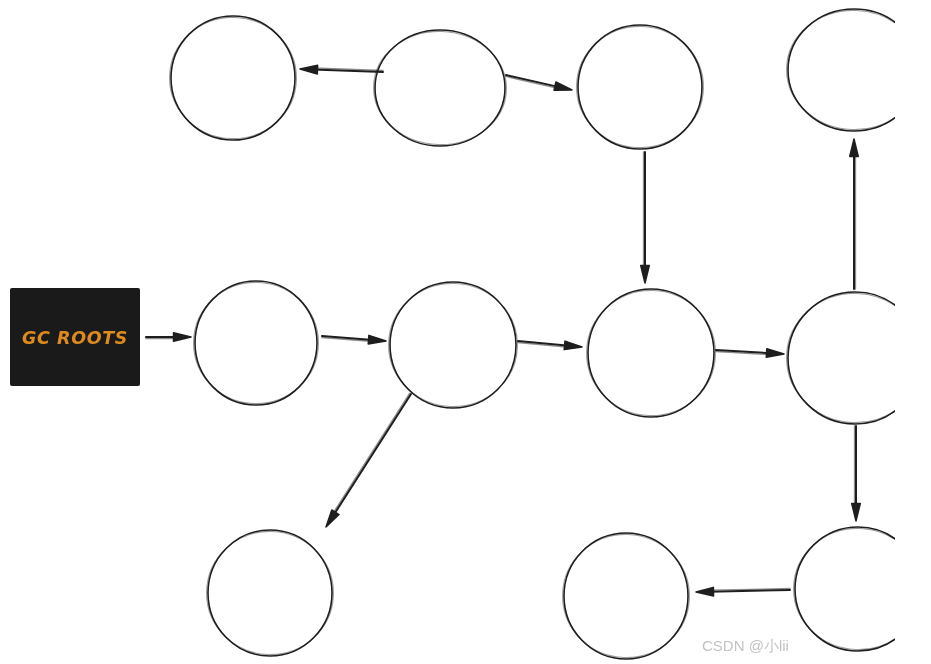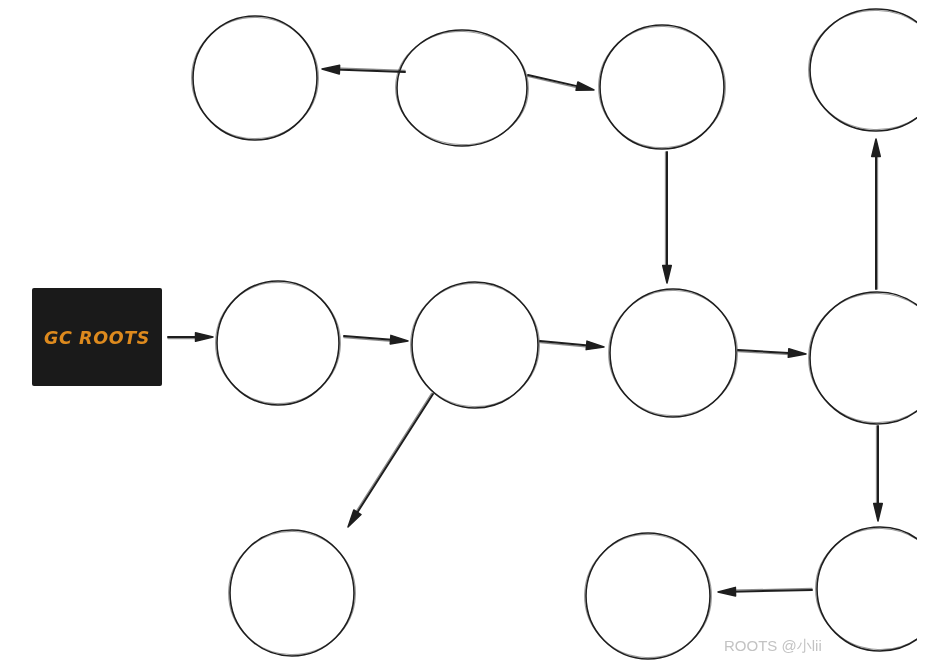--- a/index.html
+++ b/index.html
@@ -7,21 +7,20 @@
     padding: 0;
     background: #ffffff;
     font-family: "Liberation Sans", sans-serif;
   }
   .canvas {
     position: relative;
     width: 895px;
     height: 664px;
     background: #ffffff;
     overflow: hidden;
-    margin-left: 22px;
   }
   svg { display: block; position: absolute; left: 0; top: 0; }
   .gc-label {
     font-family: "DejaVu Sans", sans-serif;
     font-style: italic;
     font-weight: bold;
     font-size: 17.5px;
     letter-spacing: 0.6px;
   }
   .watermark-line1 {
@@ -152,14 +151,14 @@
           <ellipse cx="858" cy="589" rx="63" ry="62" fill="none" stroke="#1e1e1e" stroke-width="1.6"></ellipse>
           <ellipse cx="858" cy="589" rx="64.4" ry="60.6" fill="none" stroke="#1e1e1e" stroke-width="1.1" opacity="0.45" transform="rotate(2 858 589)"></ellipse>
         </g>
       </g>
     <g>
       <rect id="gc-rect" rx="2" ry="2" fill="#1a1a1a" x="10" y="288" width="130" height="98"></rect>
       <text id="gc-text" class="gc-label" fill="#dd8a1e" x="22" y="344">GC ROOTS</text>
     </g>
   </svg>
 
-  <div class="watermark-line2">ROOTS @小lii</div>
+  <div class="watermark-line2">CSDN @小lii</div>
 </div>
 
 </body></html>

